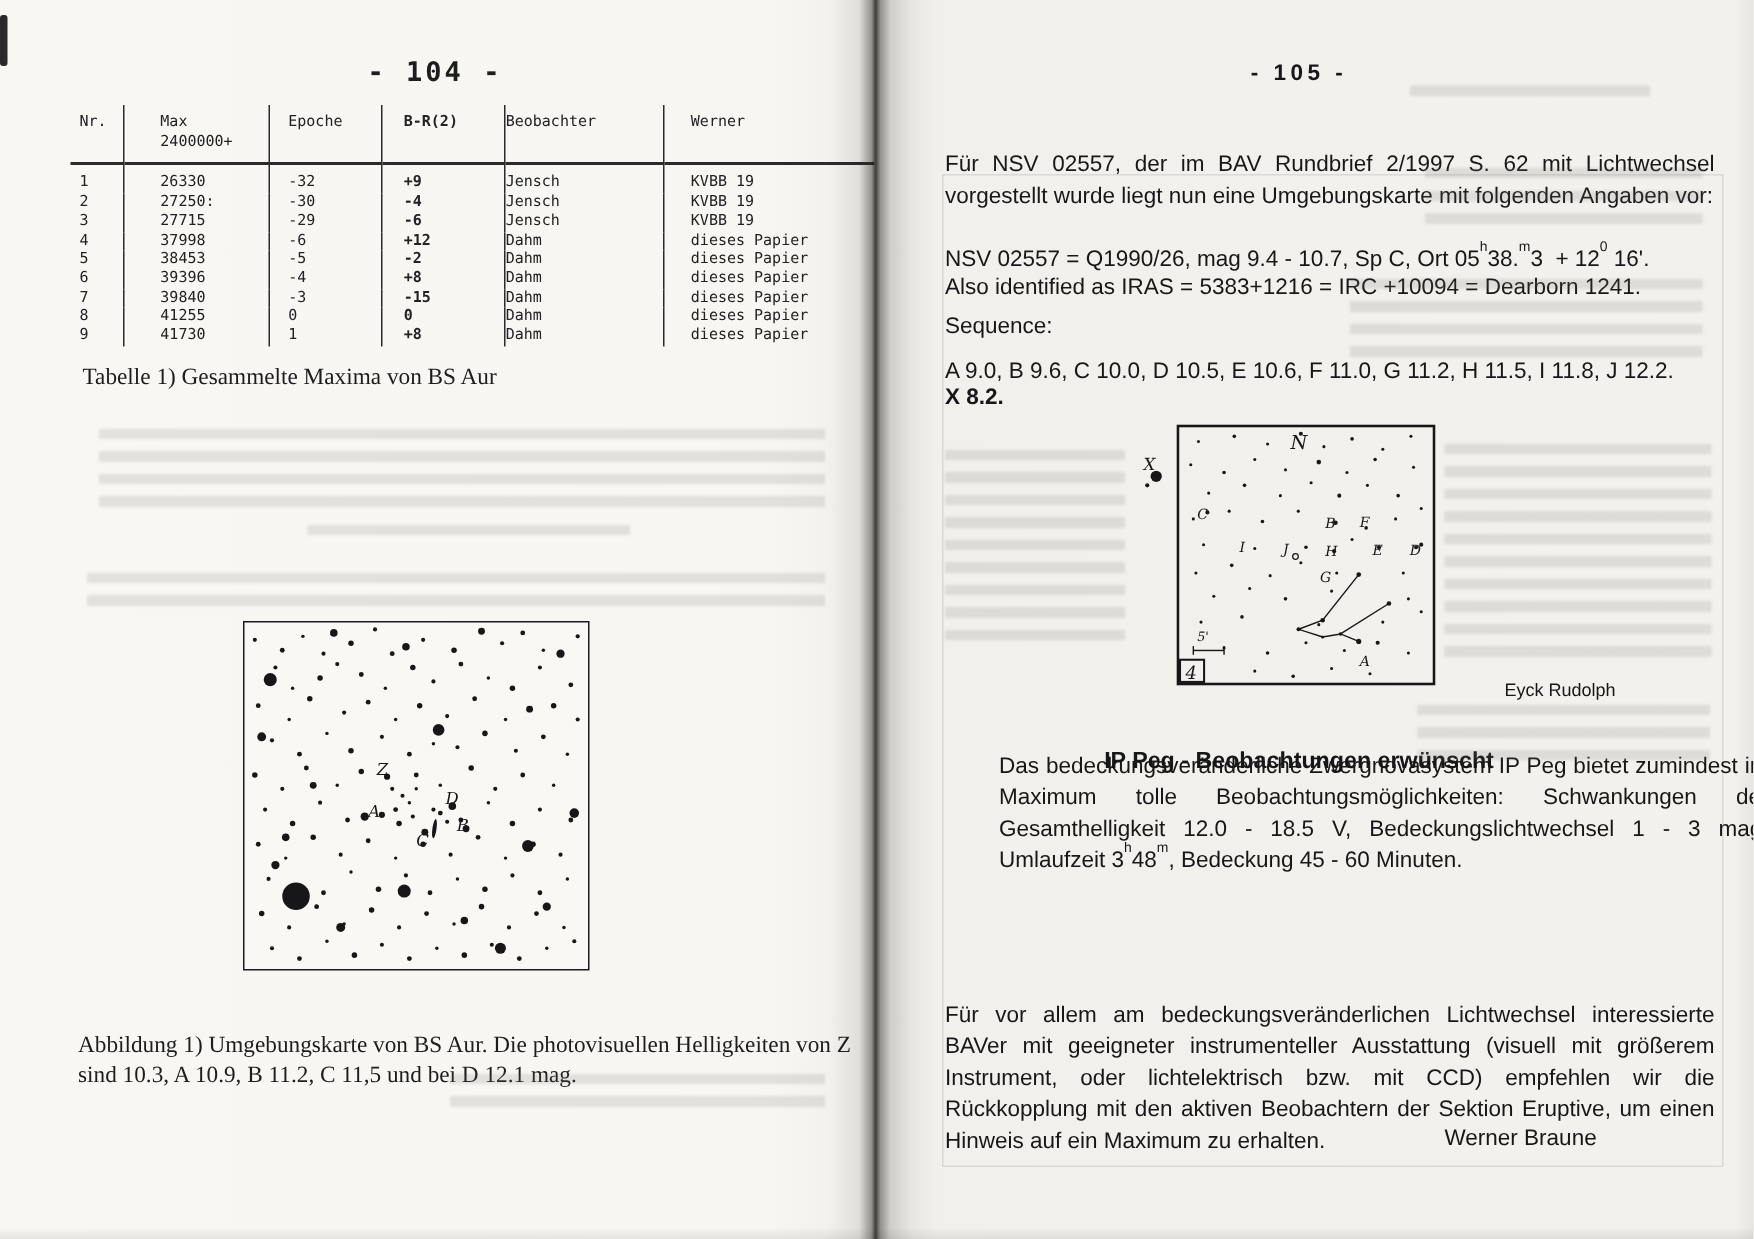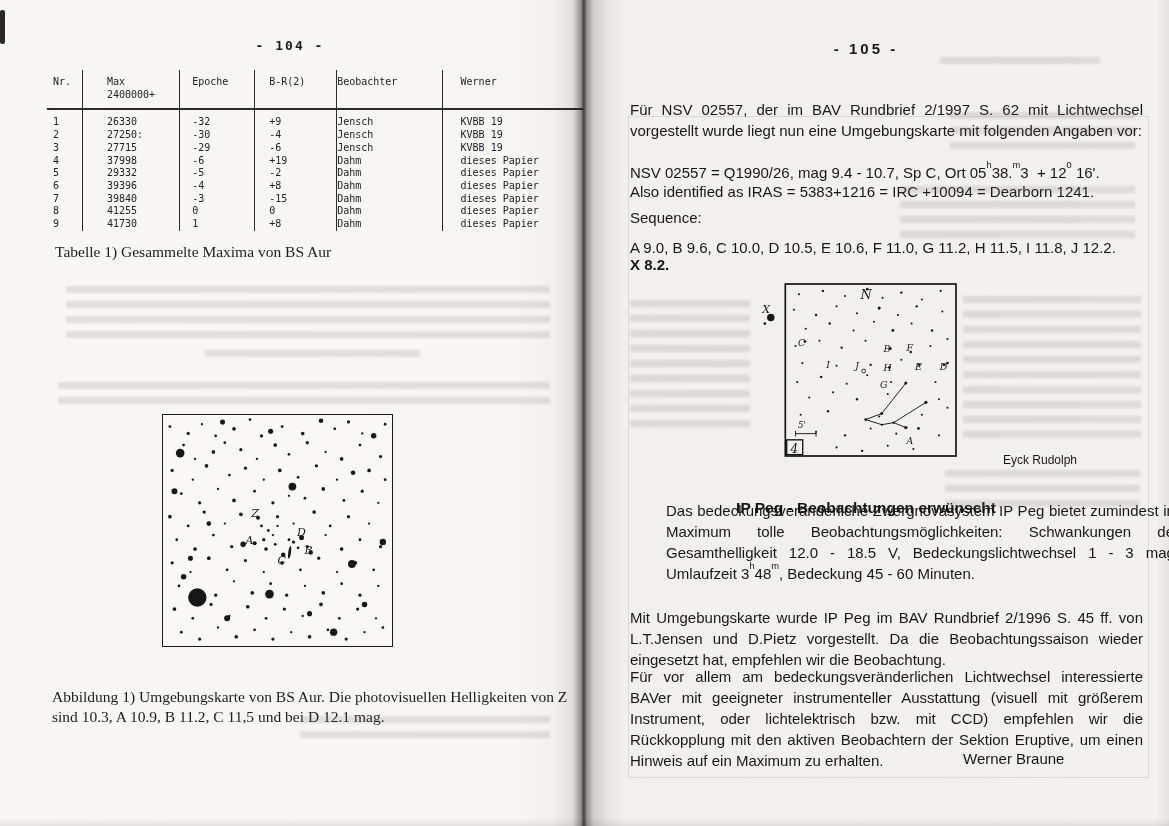--- a/index.html
+++ b/index.html
@@ -12,29 +12,29 @@
   #gutter{left:552px;top:0;width:74px;height:826px;pointer-events:none;
     background:linear-gradient(to right,rgba(0,0,0,0) 0%,rgba(0,0,0,.07) 28%,rgba(40,38,36,.45) 39%,rgba(25,24,22,.82) 43%,rgba(40,38,36,.45) 47%,rgba(0,0,0,.12) 56%,rgba(0,0,0,.03) 75%,rgba(0,0,0,0) 100%);}
   #bottom-shade{left:0;top:818px;width:1169px;height:8px;background:linear-gradient(to bottom,rgba(0,0,0,0),rgba(0,0,0,.08));}
   #right-edge-shade{left:1156px;top:0;width:13px;height:826px;background:linear-gradient(to right,rgba(0,0,0,0),rgba(0,0,0,.05));}
   #corner-mark{left:0;top:10px;width:5px;height:34px;background:#2a2a2a;border-radius:2px;}
   
   .ghost{position:absolute;background-image:repeating-linear-gradient(to bottom,rgba(108,108,102,.16) 0 7px,rgba(0,0,0,0) 7px 15px);filter:blur(1.1px);pointer-events:none;}
   
   .mono{font-family:"DejaVu Sans Mono","Liberation Mono",monospace;}
   .serif{font-family:"Liberation Serif",serif;}
-  #page-num-104{left:0;top:38px;width:580px;text-align:center;font-weight:bold;font-size:13px;letter-spacing:2px;}
+  #page-num-104{left:0;top:38px;width:580px;text-align:center;font-weight:bold;font-size:18px;letter-spacing:2px;}
   #maxima-table{left:47px;top:70px;border-collapse:collapse;table-layout:fixed;font-size:10px;line-height:12.7px;color:#222226;}
   #maxima-table th,#maxima-table td{padding:0;text-align:left;font-weight:normal;vertical-align:top;white-space:pre;}
   #maxima-table th{border-bottom:2px solid #2b2b2f;padding-bottom:7px;padding-top:6px;}
   #maxima-table th:nth-child(n+2),#maxima-table td:nth-child(n+2){border-left:1.4px solid #2b2b2f;}
   #maxima-table th:nth-child(1),#maxima-table td:nth-child(1){width:31px;padding-left:6px;}
   #maxima-table th:nth-child(2),#maxima-table td:nth-child(2){width:77px;padding-left:24px;}
   #maxima-table th:nth-child(3),#maxima-table td:nth-child(3){width:67px;padding-left:12px;}
-  #maxima-table th:nth-child(4),#maxima-table td:nth-child(4){width:73px;padding-left:14px;}
+  #maxima-table th:nth-child(4),#maxima-table td:nth-child(4){width:73px;padding-left:14px;font-weight:bold;}
   #maxima-table th:nth-child(5),#maxima-table td:nth-child(5){width:113px;}
   #maxima-table th:nth-child(6),#maxima-table td:nth-child(6){width:131px;padding-left:18px;}
   #maxima-table tbody tr:first-child td{padding-top:6px;}
   .hdr-sub{display:block;}
   #table-caption{left:55px;top:243px;font-size:15.5px;text-align:center;}
   #bsaur-chart-box{left:162px;top:414px;width:229px;height:231px;border:1.8px solid #1b1b1f;background:#f9f8f5;}
   #bsaur-chart-box svg{display:block;width:100%;height:100%;}
   #figure-caption{left:52px;top:687px;width:530px;font-size:15.5px;line-height:20px;}
   
   .rp{color:#17171a;}
@@ -99,27 +99,27 @@
             <td>27715</td>
             <td>-29</td>
             <td>-6</td>
             <td>Jensch</td>
             <td>KVBB 19</td>
           </tr>
           <tr>
             <td>4</td>
             <td>37998</td>
             <td>-6</td>
-            <td>+19</td>
+            <td>+12</td>
             <td>Dahm</td>
             <td>dieses Papier</td>
           </tr>
           <tr>
             <td>5</td>
-            <td>29332</td>
+            <td>38453</td>
             <td>-5</td>
             <td>-2</td>
             <td>Dahm</td>
             <td>dieses Papier</td>
           </tr>
           <tr>
             <td>6</td>
             <td>39396</td>
             <td>-4</td>
             <td>+8</td>
@@ -442,21 +442,20 @@
           <text x="71" y="93" font-size="5.5" class="chart-label">A</text>
           <text x="7.5" y="83.5" font-size="5" class="chart-label">5'</text>
           <text x="3" y="98" font-size="7" class="chart-label">4</text>
         </svg>
     </div>
 
     <div id="credit-rudolph" class="abs">Eyck Rudolph</div>
 
     <div id="ippeg-title" class="abs">IP Peg - Beobachtungen erwünscht</div>
     <div id="ippeg-para1" class="abs rp-par">Das bedeckungsveränderliche Zwergnovasystem IP Peg bietet zumindest im Maximum tolle Beobachtungsmöglichkeiten: Schwankungen der Gesamthelligkeit 12.0 - 18.5 V, Bedeckungslichtwechsel 1 - 3 mag, Umlaufzeit 3<sup>h</sup>48<sup>m</sup>, Bedeckung 45 - 60 Minuten.</div>
-    <div id="ippeg-para2" class="abs rp-par">Mit Umgebungskarte wurde IP Peg im BAV Rundbrief 2/1996 S. 45 ff. von L.T.Jensen und D.Pietz vorgestellt. Da die Beobachtungssaison wieder eingesetzt hat, empfehlen wir die Beobachtung.</div>
     <div id="ippeg-para3" class="abs rp-par">Für vor allem am bedeckungsveränderlichen Lichtwechsel interessierte BAVer mit geeigneter instrumenteller Ausstattung (visuell mit größerem Instrument, oder lichtelektrisch bzw. mit CCD) empfehlen wir die Rückkopplung mit den aktiven Beobachtern der Sektion Eruptive, um einen Hinweis auf ein Maximum zu erhalten.</div>
     <div id="credit-braune" class="abs">Werner Braune</div>
 
     <div class="ghost" style="left:357px;top:57px;width:160px;height:12px;"></div>
     <div class="ghost" style="left:367px;top:112px;width:185px;height:38px;"></div>
     <div class="ghost" style="left:317px;top:186px;width:235px;height:52px;"></div>
     <div class="ghost" style="left:380px;top:296px;width:178px;height:148px;"></div>
     <div class="ghost" style="left:47px;top:300px;width:120px;height:128px;"></div>
     <div class="ghost" style="left:362px;top:470px;width:195px;height:40px;"></div>
   </div>

